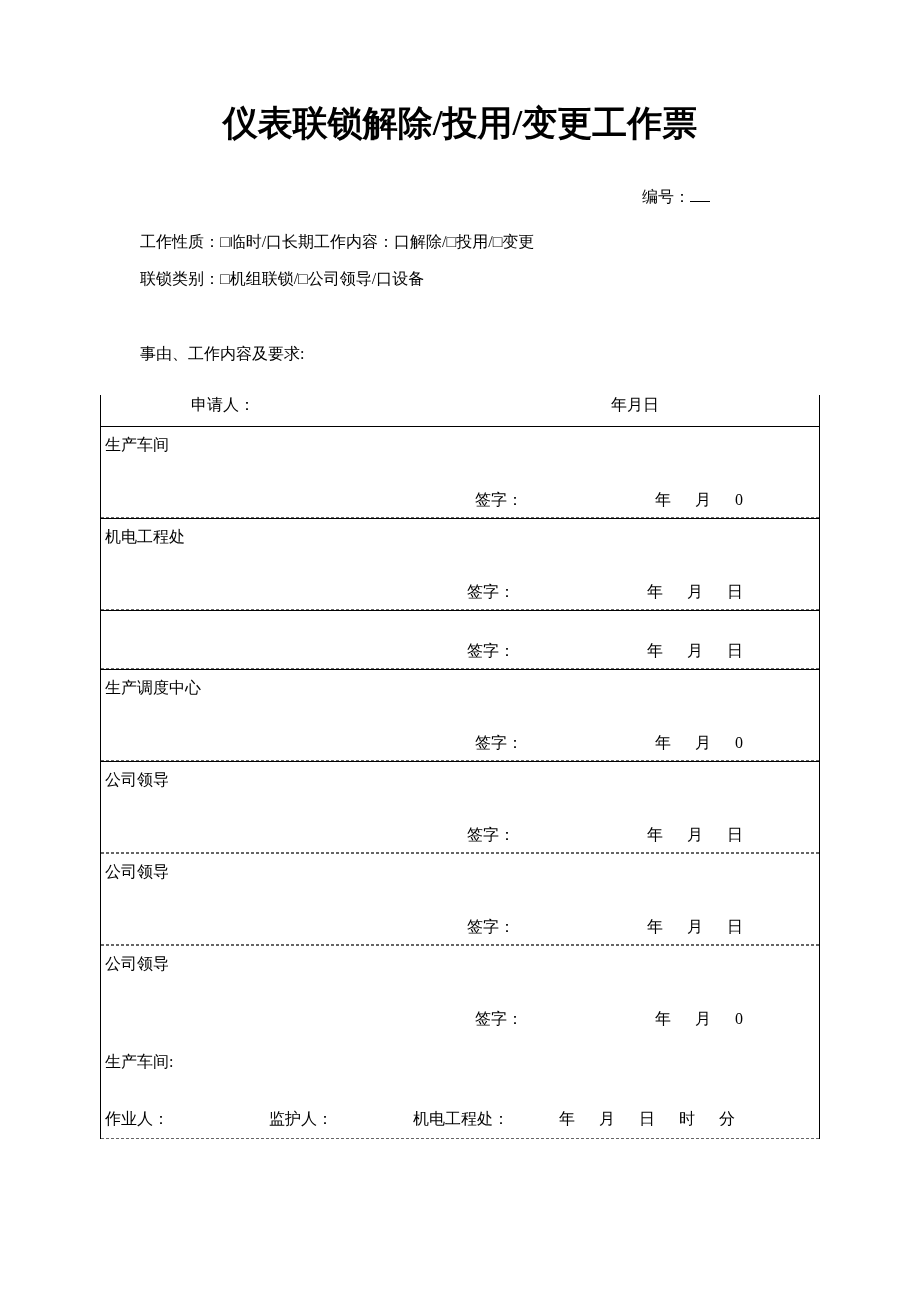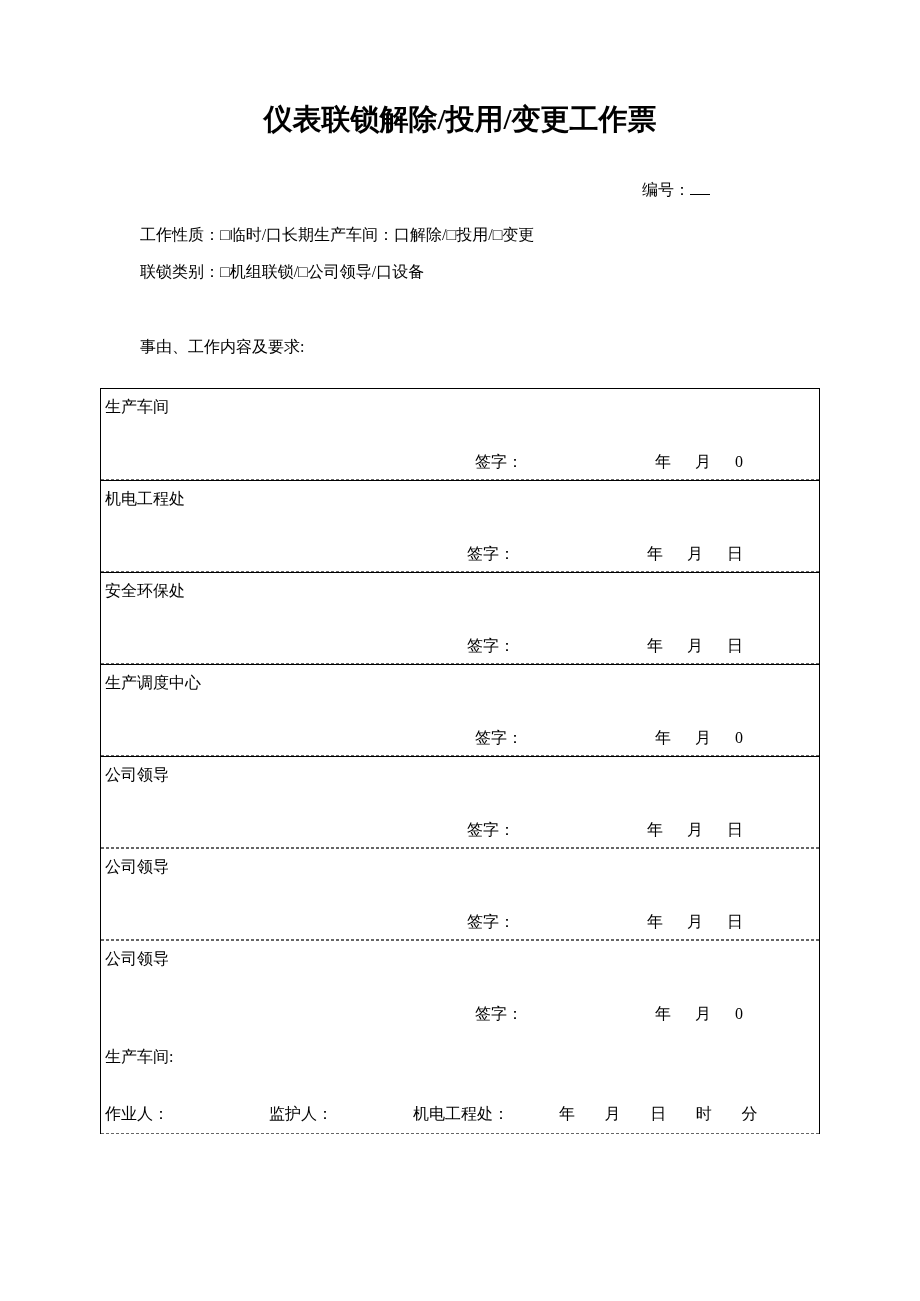--- a/index.html
+++ b/index.html
@@ -6,21 +6,21 @@
     body {
       font-family: "SimSun", "宋体", serif;
       font-size: 16px;
       color: #000;
       background: #fff;
       width: 920px;
       padding: 100px 100px 60px 100px;
     }
     .title {
       text-align: center;
-      font-size: 29px;
+      font-size: 35px;
       font-weight: bold;
       margin-bottom: 40px;
     }
     .serial-row {
       text-align: right;
       padding-right: 110px;
       margin-bottom: 20px;
     }
     .serial-label {
       display: inline-block;
@@ -77,67 +77,69 @@
     .date-group { white-space: nowrap; margin-right: 60px; }
     .date-group span { margin: 0 12px; }
     .impl-row {
       padding: 16px 4px 30px 4px;
     }
     .bottom-row {
       display: flex;
       padding: 6px 4px 8px 4px;
       align-items: baseline;
       border-bottom: 1px dashed #666;
-      font-family: Liberation Mono, monospace;
     }
     .bottom-row > div { margin-right: 40px; }
     .bottom-date span { margin: 0 10px; }
   </style>
 </head>
 <body>
 
 <div class="title">仪表联锁解除/投用/变更工作票</div>
 
 <div class="serial-row">
   <span class="serial-label">编号：</span><span class="underline"></span>
 </div>
 
 <div class="info-line">
-  <span>工作性质：</span><span>□临时/口长期</span><span>生产车间：</span><span>口解除/□投用/□变更</span>
+  <span>工作性质：</span><span>□临时/口长期</span><span>工作内容：</span><span>口解除/□投用/□变更</span>
 </div>
 
 <div class="info-line">
   <span>联锁类别：</span><span>□机组联锁/□公司领导/口设备</span>
 </div>
 
 <div class="reason-label">事由、工作内容及要求:</div>
 
 <div class="main-frame">
 
+  <div class="applicant-row">
+    <span class="applicant-left">申请人：</span>
+    <span class="applicant-right">年月日</span>
+  </div>
 
 
   <div id="sig-rows">
       <div class="sig-block">
         <div class="sig-dept">生产车间</div>
         <div class="sig-line">
           <div class="sig-spacer"></div>
           <div class="sig-label">签字：</div>
           <div class="date-group"><span>年</span><span>月</span><span>0</span></div>
         </div>
       </div>
       <div class="sig-block">
         <div class="sig-dept">机电工程处</div>
         <div class="sig-line">
           <div class="sig-spacer"></div>
           <div class="sig-label">签字：</div>
           <div class="date-group"><span>年</span><span>月</span><span>日</span></div>
         </div>
       </div>
       <div class="sig-block">
-        <div class="sig-dept">安全环保处</div>
         <div class="sig-line">
           <div class="sig-spacer"></div>
           <div class="sig-label">签字：</div>
           <div class="date-group"><span>年</span><span>月</span><span>日</span></div>
         </div>
       </div>
       <div class="sig-block">
         <div class="sig-dept">生产调度中心</div>
         <div class="sig-line">
           <div class="sig-spacer"></div>

